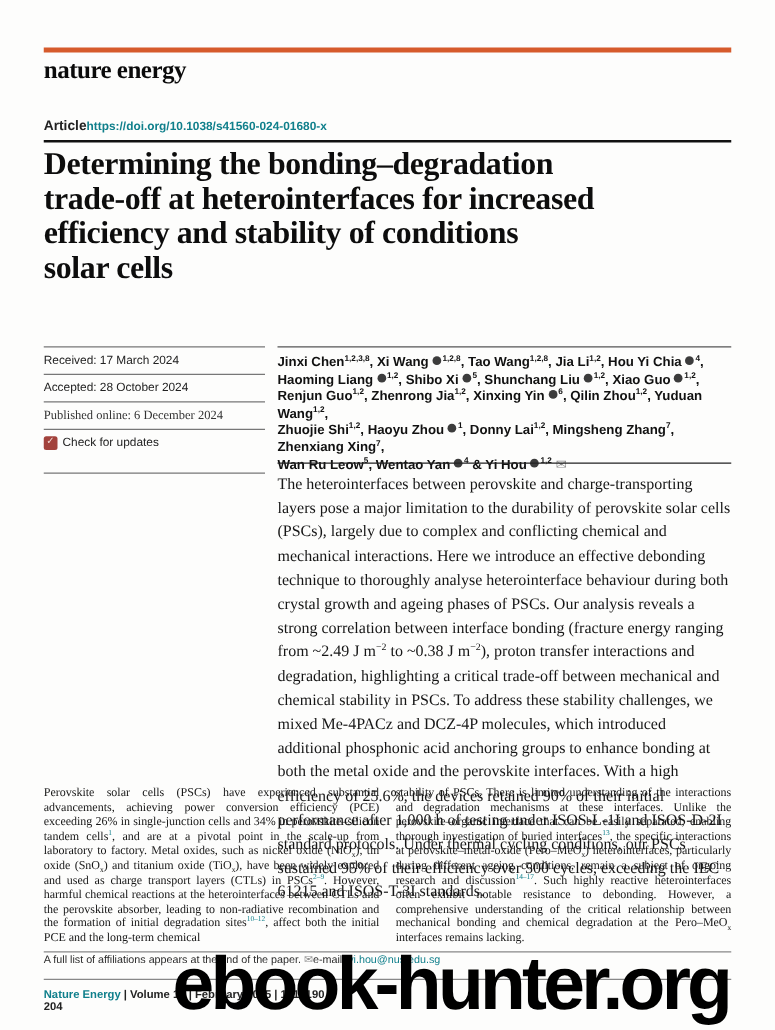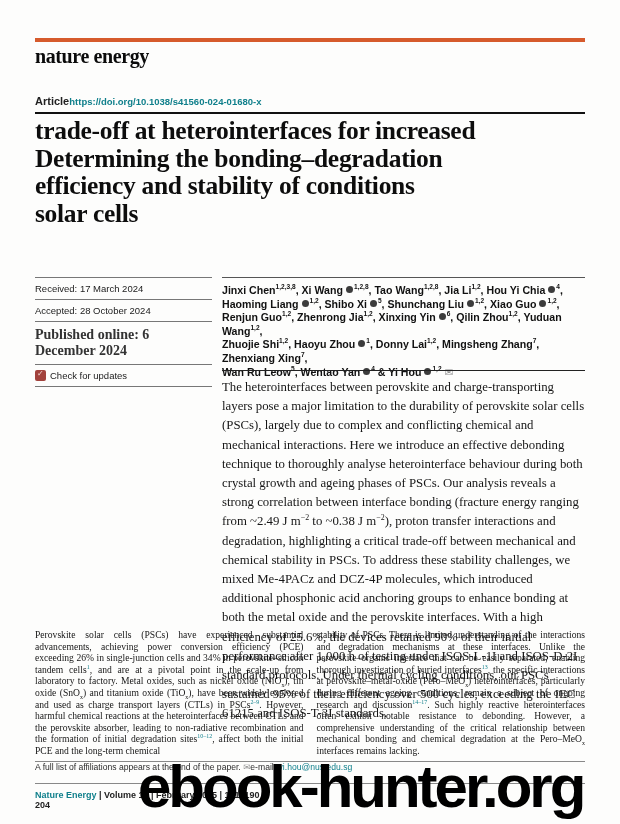--- a/index.html
+++ b/index.html
@@ -15,21 +15,21 @@
   .article-label{font-size:11px;font-weight:700;color:#222;}
   .doi{font-size:9.5px;font-weight:600;color:#0f7f8b;text-decoration:none;}
   .title-rule{left:35px;top:112px;width:550px;height:2px;background:#111;}
   .title{left:35px;top:117px;width:560px;font-family:"Liberation Serif",serif;
          font-weight:700;font-size:25.5px;line-height:27.5px;letter-spacing:-0.3px;color:#0d0d0d;}
 
   
   .meta{left:35px;top:277px;width:550px;display:flex;}
   .infocol{width:177px;margin-right:10px;border-bottom:1px solid #777;}
   .inforow{border-top:1px solid #777;padding:5px 0 5px 0;font-size:9.5px;font-weight:400;color:#222;}
-  .inforow.serif{font-family:"Liberation Serif",serif;font-weight:700;font-size:14px;color:#333;}
+  .inforow.serif{font-family:"Liberation Serif",serif;font-weight:400;font-size:10px;color:#333;}
   .inforow.updates{display:flex;align-items:center;gap:4px;cursor:pointer;}
   .cross-icon{display:inline-block;width:11px;height:11px;border-radius:2px;background:#a2423c;
               position:relative;flex:0 0 auto;}
   .cross-icon:after{content:"✓";position:absolute;left:2px;top:-1px;font-size:8px;color:#f3d9d4;}
   .authors{flex:1;border-top:1px solid #555;padding-top:6px;
            font-size:10.6px;font-weight:700;line-height:13.6px;color:#111;}
   sup{font-size:62%;line-height:0;vertical-align:super;}
   sub{font-size:62%;line-height:0;vertical-align:sub;}
   sup.ref{color:#0f7f8b;}
   .orcid{display:inline-block;width:7px;height:7px;border-radius:50%;background:#3c3c3c;
@@ -62,22 +62,22 @@
 <div class="abs topbar"></div>
 <div class="abs logo">nature energy</div>
 
 <div class="abs article-row">
   <span class="article-label">Article</span>
   <a class="doi" href="#">https://doi.org/10.1038/s41560-024-01680-x</a>
 </div>
 
 <div class="abs title-rule"></div>
 <div class="abs title">
+    <div class="title-line">Determining the bonding–degradation</div>
     <div class="title-line">trade-off at heterointerfaces for increased</div>
-    <div class="title-line">Determining the bonding–degradation</div>
     <div class="title-line">efficiency and stability of conditions</div>
     <div class="title-line">solar cells</div>
   </div>
 
 <div class="abs meta">
   <div class="infocol">
     <div class="inforow">Received: 17 March 2024</div>
     <div class="inforow">Accepted: 28 October 2024</div>
     <div class="inforow serif">Published online: 6 December 2024</div>
     <div class="inforow updates">

